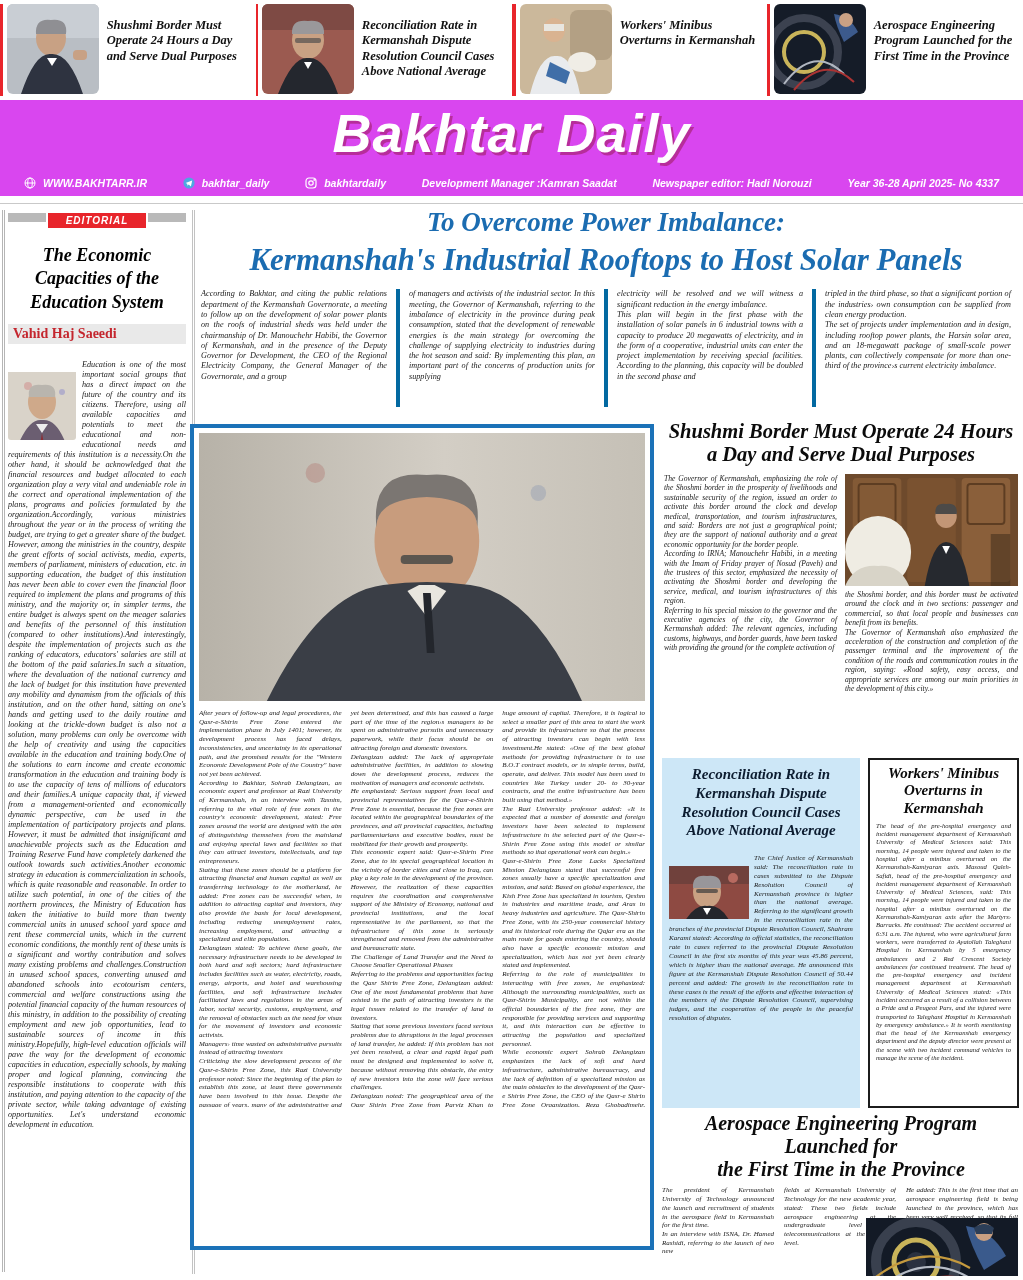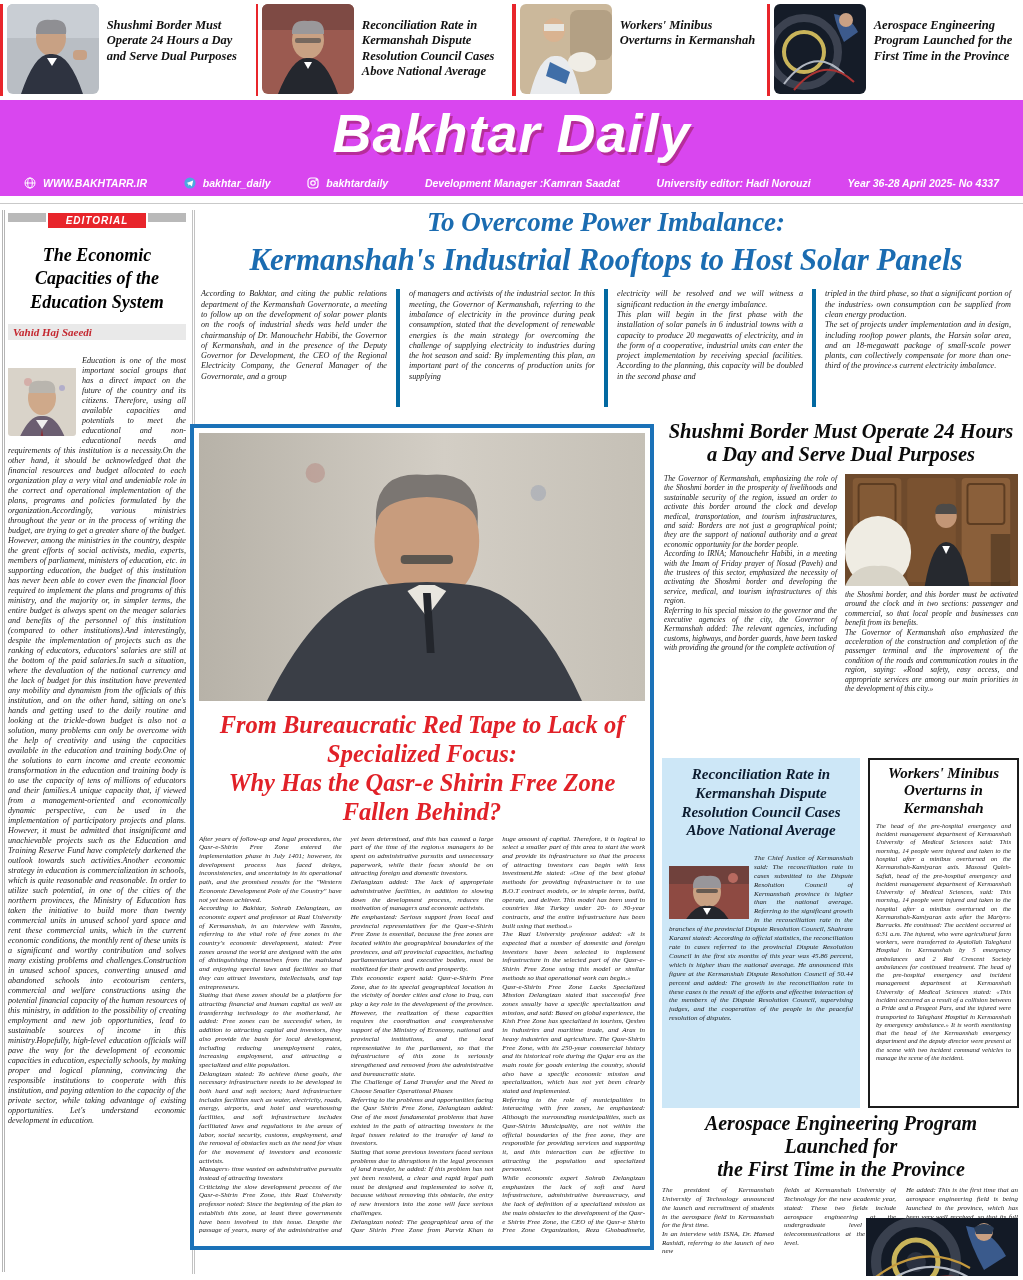--- a/index.html
+++ b/index.html
@@ -32,22 +32,22 @@
 
   
   #editorial{left:8px;top:210px;width:178px;height:1064px;border-right:3px double #c2c2c2;
              padding-right:6px;}
   #ed-badge-row{display:flex;align-items:flex-start;gap:2px;margin-top:3px;}
   .ed-dash{flex:1;height:9px;background:#b9b9b9;}
   #ed-badge{background:#e8252b;color:#fff;font-family:"Liberation Sans",sans-serif;
       font-weight:bold;font-style:italic;font-size:10px;padding:2px 18px;letter-spacing:1px;}
   #ed-title{font-size:18px;font-weight:bold;font-style:italic;text-align:center;
       line-height:1.3;margin:16px 2px 10px 2px;color:#000;}
-  #ed-author{background:#e9e9e9;color:#c4262e;font-weight:bold;font-style:italic;
-      font-size:11px;padding:2px 5px;margin-bottom:6px;}
+  #ed-author{background:#e9e9e9;color:#c4262e;font-weight:bold;
+      font-size:14px;padding:2px 5px;margin-bottom:6px;}
   #ed-photo{float:left;width:68px;height:78px;margin:2px 6px 2px 0;border-radius:3px;overflow:hidden;}
   #ed-photo svg{display:block;width:100%;height:100%;}
   #ed-body{font-size:8.2px;line-height:10px;font-style:italic;text-align:justify;
       height:940px;overflow:hidden;}
 
   
   #lead{left:192px;top:208px;width:828px;}
   #lead-kicker{color:#1b6cb1;font-weight:bold;font-style:italic;font-size:27px;
       text-align:center;line-height:1.1;}
   #lead-headline{color:#1b6cb1;font-weight:bold;font-style:italic;font-size:31px;
@@ -193,21 +193,21 @@
     </span>
     <span class="info-item">
       <svg class="mini-icon" viewBox="0 0 12 12">
           <rect x="1" y="1" width="10" height="10" rx="3" fill="none" stroke="#fff" stroke-width="1.2"></rect>
           <circle cx="6" cy="6" r="2.2" fill="none" stroke="#fff" stroke-width="1.2"></circle>
           <circle cx="9.2" cy="2.9" r=".9" fill="#fff"></circle>
         </svg>
       <span>bakhtardaily</span>
     </span>
     <span class="info-item">Development Manager :Kamran Saadat</span>
-    <span class="info-item">University editor: Hadi Norouzi</span>
+    <span class="info-item">Newspaper editor: Hadi Norouzi</span>
     <span class="info-item">Year 36-28 April 2025- No 4337</span>
   </div>
 </div>
 <div id="hrule" class="abs"></div>
 <div id="lrule" class="abs"></div>
 
 <div id="editorial" class="abs">
   <div id="ed-badge-row">
     <span class="ed-dash"></span>
     <span id="ed-badge">EDITORIAL</span>
@@ -257,24 +257,20 @@
       <rect width="460" height="268" fill="url(#qbg)"></rect>
       <circle cx="120" cy="40" r="10" fill="#a6514a" opacity=".25"></circle>
         <circle cx="350" cy="60" r="8" fill="#4a6aa6" opacity=".2"></circle>
       <ellipse cx="235" cy="108" rx="54" ry="64" fill="#c89c7d"></ellipse>
       <path d="M235 42 q-58 -6 -52 52 q0 -28 52 -30 q52 2 52 30 q6 -58 -52 -52z" fill="#7b7672"></path>
       <rect x="208" y="122" width="54" height="9" rx="4" fill="#5c564f"></rect>
       <path d="M70 268 q55 -108 120 -116 q45 -6 90 0 q65 8 115 116z" fill="#3a3e46"></path>
       <path d="M215 158 l20 26 20-26 -12 -6 -16 0z" fill="#e9e6df"></path>
       <path d="M231 160 l4 60 8 0 -4 -60z" fill="#23262c"></path>
     </svg>
-  </div>
-  <div id="qasr-head">
-    <span>From Bureaucratic Red Tape to Lack of Specialized Focus:</span><br>
-    <span>Why Has the Qasr-e Shirin Free Zone Fallen Behind?</span>
   </div>
   <div id="qasr-cols">
     <div class="qasr-col pre">After years of follow-up and legal procedures, the Qasr-e-Shirin Free Zone entered the implementation phase in July 1401; however, its development process has faced delays, inconsistencies, and uncertainty in its operational path, and the promised results for the "Western Economic Development Pole of the Country" have not yet been achieved.
 According to Bakhtar, Sohrab Delangizan, an economic expert and professor at Razi University of Kermanshah, in an interview with Tasnim, referring to the vital role of free zones in the country's economic development, stated: Free zones around the world are designed with the aim of distinguishing themselves from the mainland and enjoying special laws and facilities so that they can attract investors, intellectuals, and top entrepreneurs.
 Stating that these zones should be a platform for attracting financial and human capital as well as transferring technology to the motherland, he added: Free zones can be successful when, in addition to attracting capital and investors, they also provide the basis for local development, including reducing unemployment rates, increasing employment, and attracting a specialized and elite population.
 Delangizan stated: To achieve these goals, the necessary infrastructure needs to be developed in both hard and soft sectors; hard infrastructure includes facilities such as water, electricity, roads, energy, airports, and hotel and warehousing facilities, and soft infrastructure includes facilitated laws and regulations in the areas of labor, social security, customs, employment, and the removal of obstacles such as the need for visas for the movement of investors and economic activists.
 Managers› time wasted on administrative pursuits instead of attracting investors
 Criticizing the slow development process of the Qasr-e-Shirin Free Zone, this Razi University professor noted: Since the beginning of the plan to establish this zone, at least three governments have been involved in this issue. Despite the passage of years, many of the administrative and management frameworks of this zone have not</div>
     <div class="qasr-col pre">yet been determined, and this has caused a large part of the time of the region›s managers to be spent on administrative pursuits and unnecessary paperwork, while their focus should be on attracting foreign and domestic investors.
 Delangizan added: The lack of appropriate administrative facilities, in addition to slowing down the development process, reduces the motivation of managers and economic activists.

